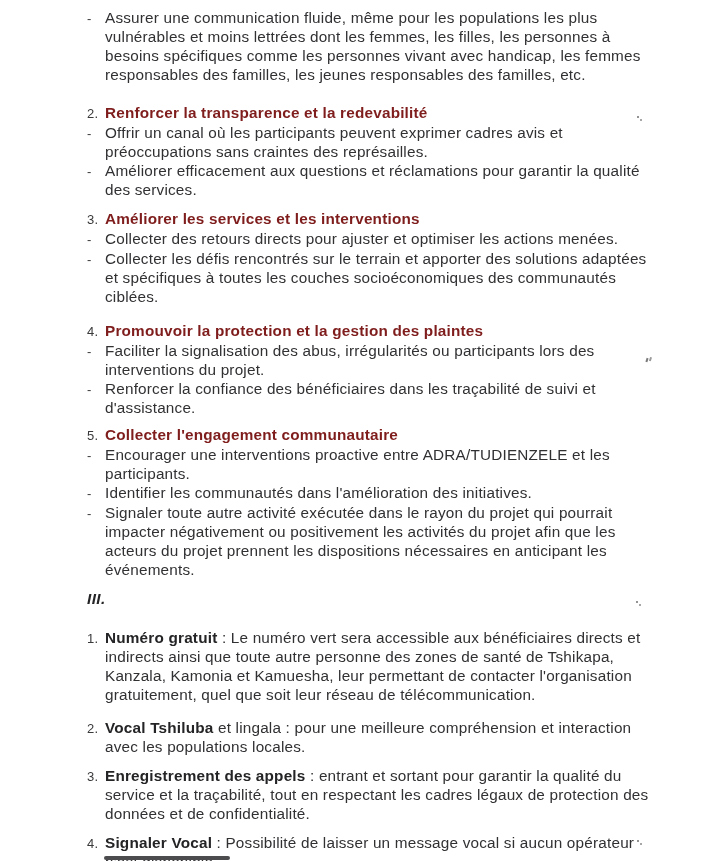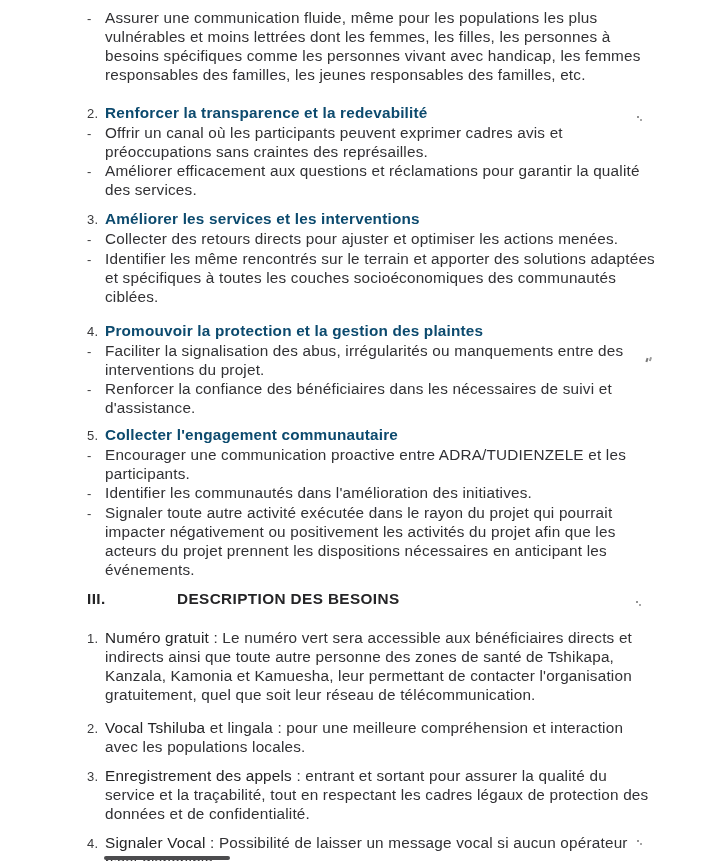--- a/index.html
+++ b/index.html
@@ -20,34 +20,35 @@
     width:570px;
   }
   .row{display:flex;}
   .marker{
     flex:0 0 18px;
     font-size:13px;
     color:#3a3a3c;
     padding-top:1px;
   }
   .text{flex:1;}
-  .bold{font-weight:normal;color:#242426;}
-  .item-title{font-weight:bold;color:#0c4a6e;}
+  .bold{font-weight:bold;color:#242426;}
+  .item-title{font-weight:bold;color:#7f1d1d;}
   .intro{margin-bottom:19px;}
   .obj{margin-bottom:0;}
   .obj-2{margin-bottom:10px;}
   .obj-3{margin-bottom:15px;}
   .obj-4{margin-bottom:8px;}
   .obj-5{margin-bottom:10px;}
   .section-heading{
     display:flex;
     font-weight:bold;
     color:#242426;
     margin-bottom:20px;
     letter-spacing:0.4px;
+    font-style:italic;
   }
   .section-heading .numeral{flex:0 0 90px;}
   .besoin-1{margin-bottom:14px;}
   .besoin-2{margin-bottom:10px;}
   .besoin-3{margin-bottom:10px;}
   .besoin-4{margin-bottom:0;}
   
   .artifact{position:absolute;}
   .dotpair:before{
     content:"";
@@ -103,76 +104,75 @@
     <div class="row">
       <span class="marker">3.</span>
       <span class="text item-title">Améliorer les services et les interventions</span>
     </div>
     <div class="row">
       <span class="marker">-</span>
       <span class="text">Collecter des retours directs pour ajuster et optimiser les actions menées.</span>
     </div>
     <div class="row">
       <span class="marker">-</span>
-      <span class="text">Identifier les même rencontrés sur le terrain et apporter des solutions adaptées et spécifiques à toutes les couches socioéconomiques des communautés ciblées.</span>
+      <span class="text">Collecter les défis rencontrés sur le terrain et apporter des solutions adaptées et spécifiques à toutes les couches socioéconomiques des communautés ciblées.</span>
     </div>
   </div>
 
   <div class="obj obj-4">
     <div class="row">
       <span class="marker">4.</span>
       <span class="text item-title">Promouvoir la protection et la gestion des plaintes</span>
     </div>
     <div class="row">
       <span class="marker">-</span>
-      <span class="text">Faciliter la signalisation des abus, irrégularités ou manquements entre des interventions du projet.</span>
+      <span class="text">Faciliter la signalisation des abus, irrégularités ou participants lors des interventions du projet.</span>
     </div>
     <div class="row">
       <span class="marker">-</span>
-      <span class="text">Renforcer la confiance des bénéficiaires dans les nécessaires de suivi et d'assistance.</span>
+      <span class="text">Renforcer la confiance des bénéficiaires dans les traçabilité de suivi et d'assistance.</span>
     </div>
   </div>
 
   <div class="obj obj-5">
     <div class="row">
       <span class="marker">5.</span>
       <span class="text item-title">Collecter l'engagement communautaire</span>
     </div>
     <div class="row">
       <span class="marker">-</span>
-      <span class="text">Encourager une communication proactive entre ADRA/TUDIENZELE et les participants.</span>
+      <span class="text">Encourager une interventions proactive entre ADRA/TUDIENZELE et les participants.</span>
     </div>
     <div class="row">
       <span class="marker">-</span>
       <span class="text">Identifier les communautés dans l'amélioration des initiatives.</span>
     </div>
     <div class="row">
       <span class="marker">-</span>
       <span class="text">Signaler toute autre activité exécutée dans le rayon du projet qui pourrait impacter négativement ou positivement les activités du projet afin que les acteurs du projet prennent les dispositions nécessaires en anticipant les événements.</span>
     </div>
   </div>
 
   <div class="section-heading">
     <span class="numeral">III.</span>
-    <span>DESCRIPTION DES BESOINS</span>
   </div>
 
   <div class="row besoin-1">
     <span class="marker">1.</span>
     <span class="text"><span class="bold">Numéro gratuit</span><span> :  Le numéro vert sera accessible aux bénéficiaires directs et indirects ainsi que toute autre personne des zones de santé de Tshikapa, Kanzala, Kamonia et Kamuesha, leur permettant de contacter l'organisation gratuitement, quel que soit leur réseau de télécommunication.</span></span>
   </div>
 
   <div class="row besoin-2">
     <span class="marker">2.</span>
     <span class="text"><span class="bold">Vocal Tshiluba</span><span> et lingala : pour une meilleure compréhension et interaction avec les populations locales.</span></span>
   </div>
 
   <div class="row besoin-3">
     <span class="marker">3.</span>
-    <span class="text"><span class="bold">Enregistrement des appels</span><span> : entrant et sortant pour assurer la qualité du service et la traçabilité, tout en respectant les cadres légaux de protection des données et de confidentialité.</span></span>
+    <span class="text"><span class="bold">Enregistrement des appels</span><span> : entrant et sortant pour garantir la qualité du service et la traçabilité, tout en respectant les cadres légaux de protection des données et de confidentialité.</span></span>
   </div>
 
   <div class="row besoin-4">
     <span class="marker">4.</span>
     <span class="text"><span class="bold">Signaler Vocal</span><span> : Possibilité de laisser un message vocal si aucun opérateur n'est disponible.</span></span>
   </div>
 
 </div>
 
 <div class="artifact dotpair" style="left:637px;top:116px;"></div>

